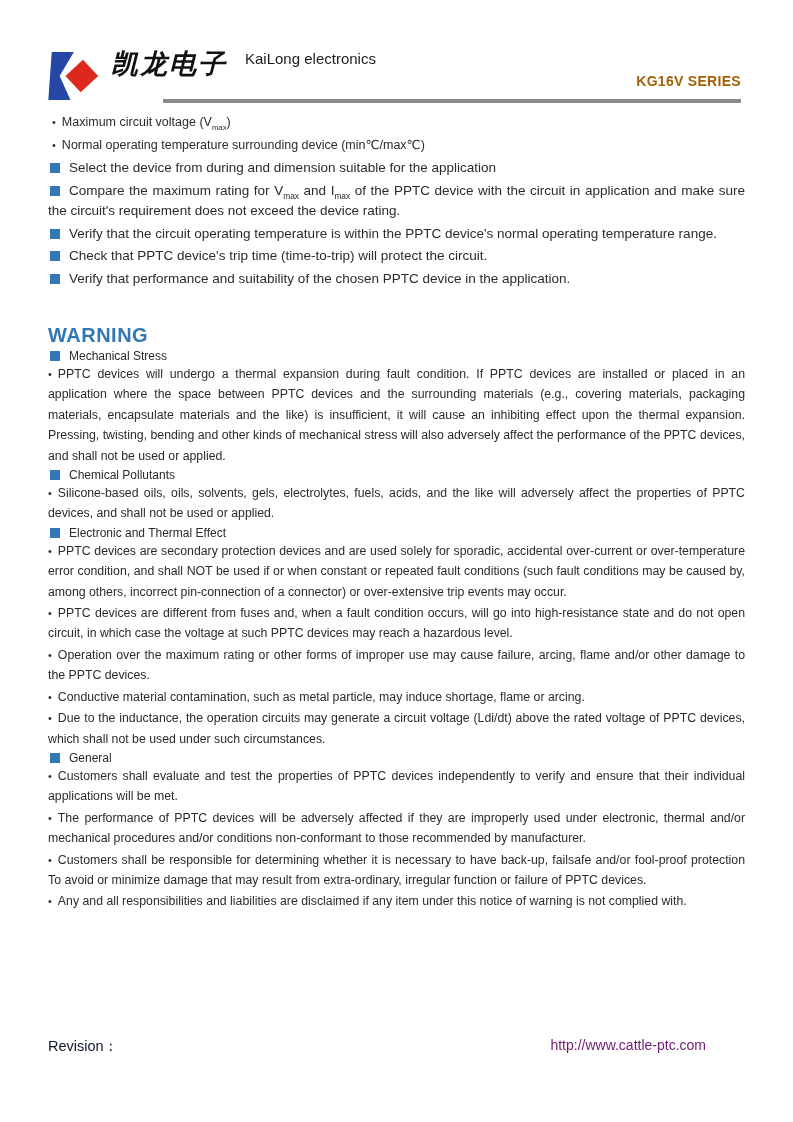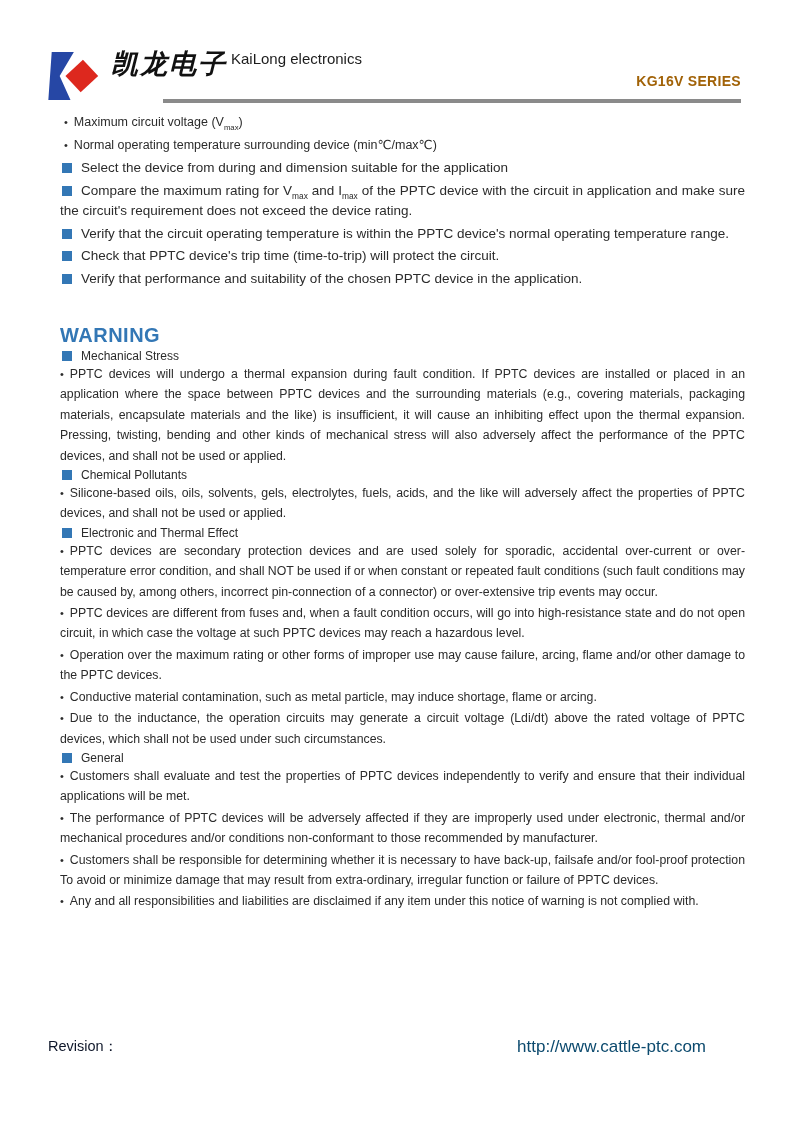--- a/index.html
+++ b/index.html
@@ -13,26 +13,26 @@
 
   
   .header { position:relative; height:104px; }
   .logo-group { position:absolute; left:45px; top:50px; display:flex; align-items:flex-start; }
   .logo-mark { width:58px; height:52px; display:block; }
   .logo-cn {
     font-family:"DejaVu Serif","Liberation Serif",serif;
     font-weight:bold; font-style:italic; font-size:27px; color:#111;
     margin-left:8px; line-height:1; padding-bottom:8px; letter-spacing:2px; white-space:nowrap;
   }
-  .logo-en { font-size:15px; color:#1c1c1c; margin-left:4px; padding-bottom:4px; white-space:nowrap; }
+  .logo-en { font-size:15px; color:#1c1c1c; margin-left:18px; padding-bottom:4px; white-space:nowrap; }
   .series { position:absolute; right:52px; top:73px; font-size:14px; font-weight:bold; color:#a16207; letter-spacing:0.3px; }
   .header-rule { position:absolute; left:163px; right:52px; top:99px; height:4px; background:#8a8a8a; }
 
   
-  .content { padding:6px 48px 0 60px; }
+  .content { padding:6px 48px 0 48px; }
 
   .dot-item { font-size:12.5px; line-height:21px; color:#2b2b2b; padding-left:4px; margin-top:2px; }
   .dot-item .dot, .para .dot { display:inline-block; font-size:11px; margin-right:6px; color:#2b2b2b; }
 
   .sq-item { font-size:13.5px; line-height:20.5px; margin-top:2px; text-align:justify; }
   .sq {
     display:inline-block; width:10px; height:10px; background:#3377b5;
     margin:0 9px 0 2px; vertical-align:-1px;
   }
   sub { font-size:0.62em; line-height:0; }
@@ -41,21 +41,21 @@
     margin-top:35px; font-size:20px; font-weight:bold; color:#3377b5; letter-spacing:0.5px;
   }
 
   .section-heading { font-size:12px; margin-top:2px; }
   .para {
     font-size:12.3px; line-height:20.4px; text-align:justify; margin-top:1px; color:#2b2b2b;
   }
 
   
   .footer-revision { position:absolute; left:48px; top:1037px; font-size:14.5px; color:#0f172a; }
-  .footer-url { position:absolute; right:87px; top:1037px; font-size:17px; color:#0c4a6e; cursor:pointer; }
+  .footer-url { position:absolute; right:87px; top:1037px; font-size:14px; color:#701a75; cursor:pointer; }
 </style>
 </head>
 <body>
 
 <div class="page">
 
   <div class="header">
     <div class="logo-group">
       <svg class="logo-mark" viewBox="0 0 60 54" xmlns="http://www.w3.org/2000/svg">
         <g transform="skewX(-4) translate(4,0)">

